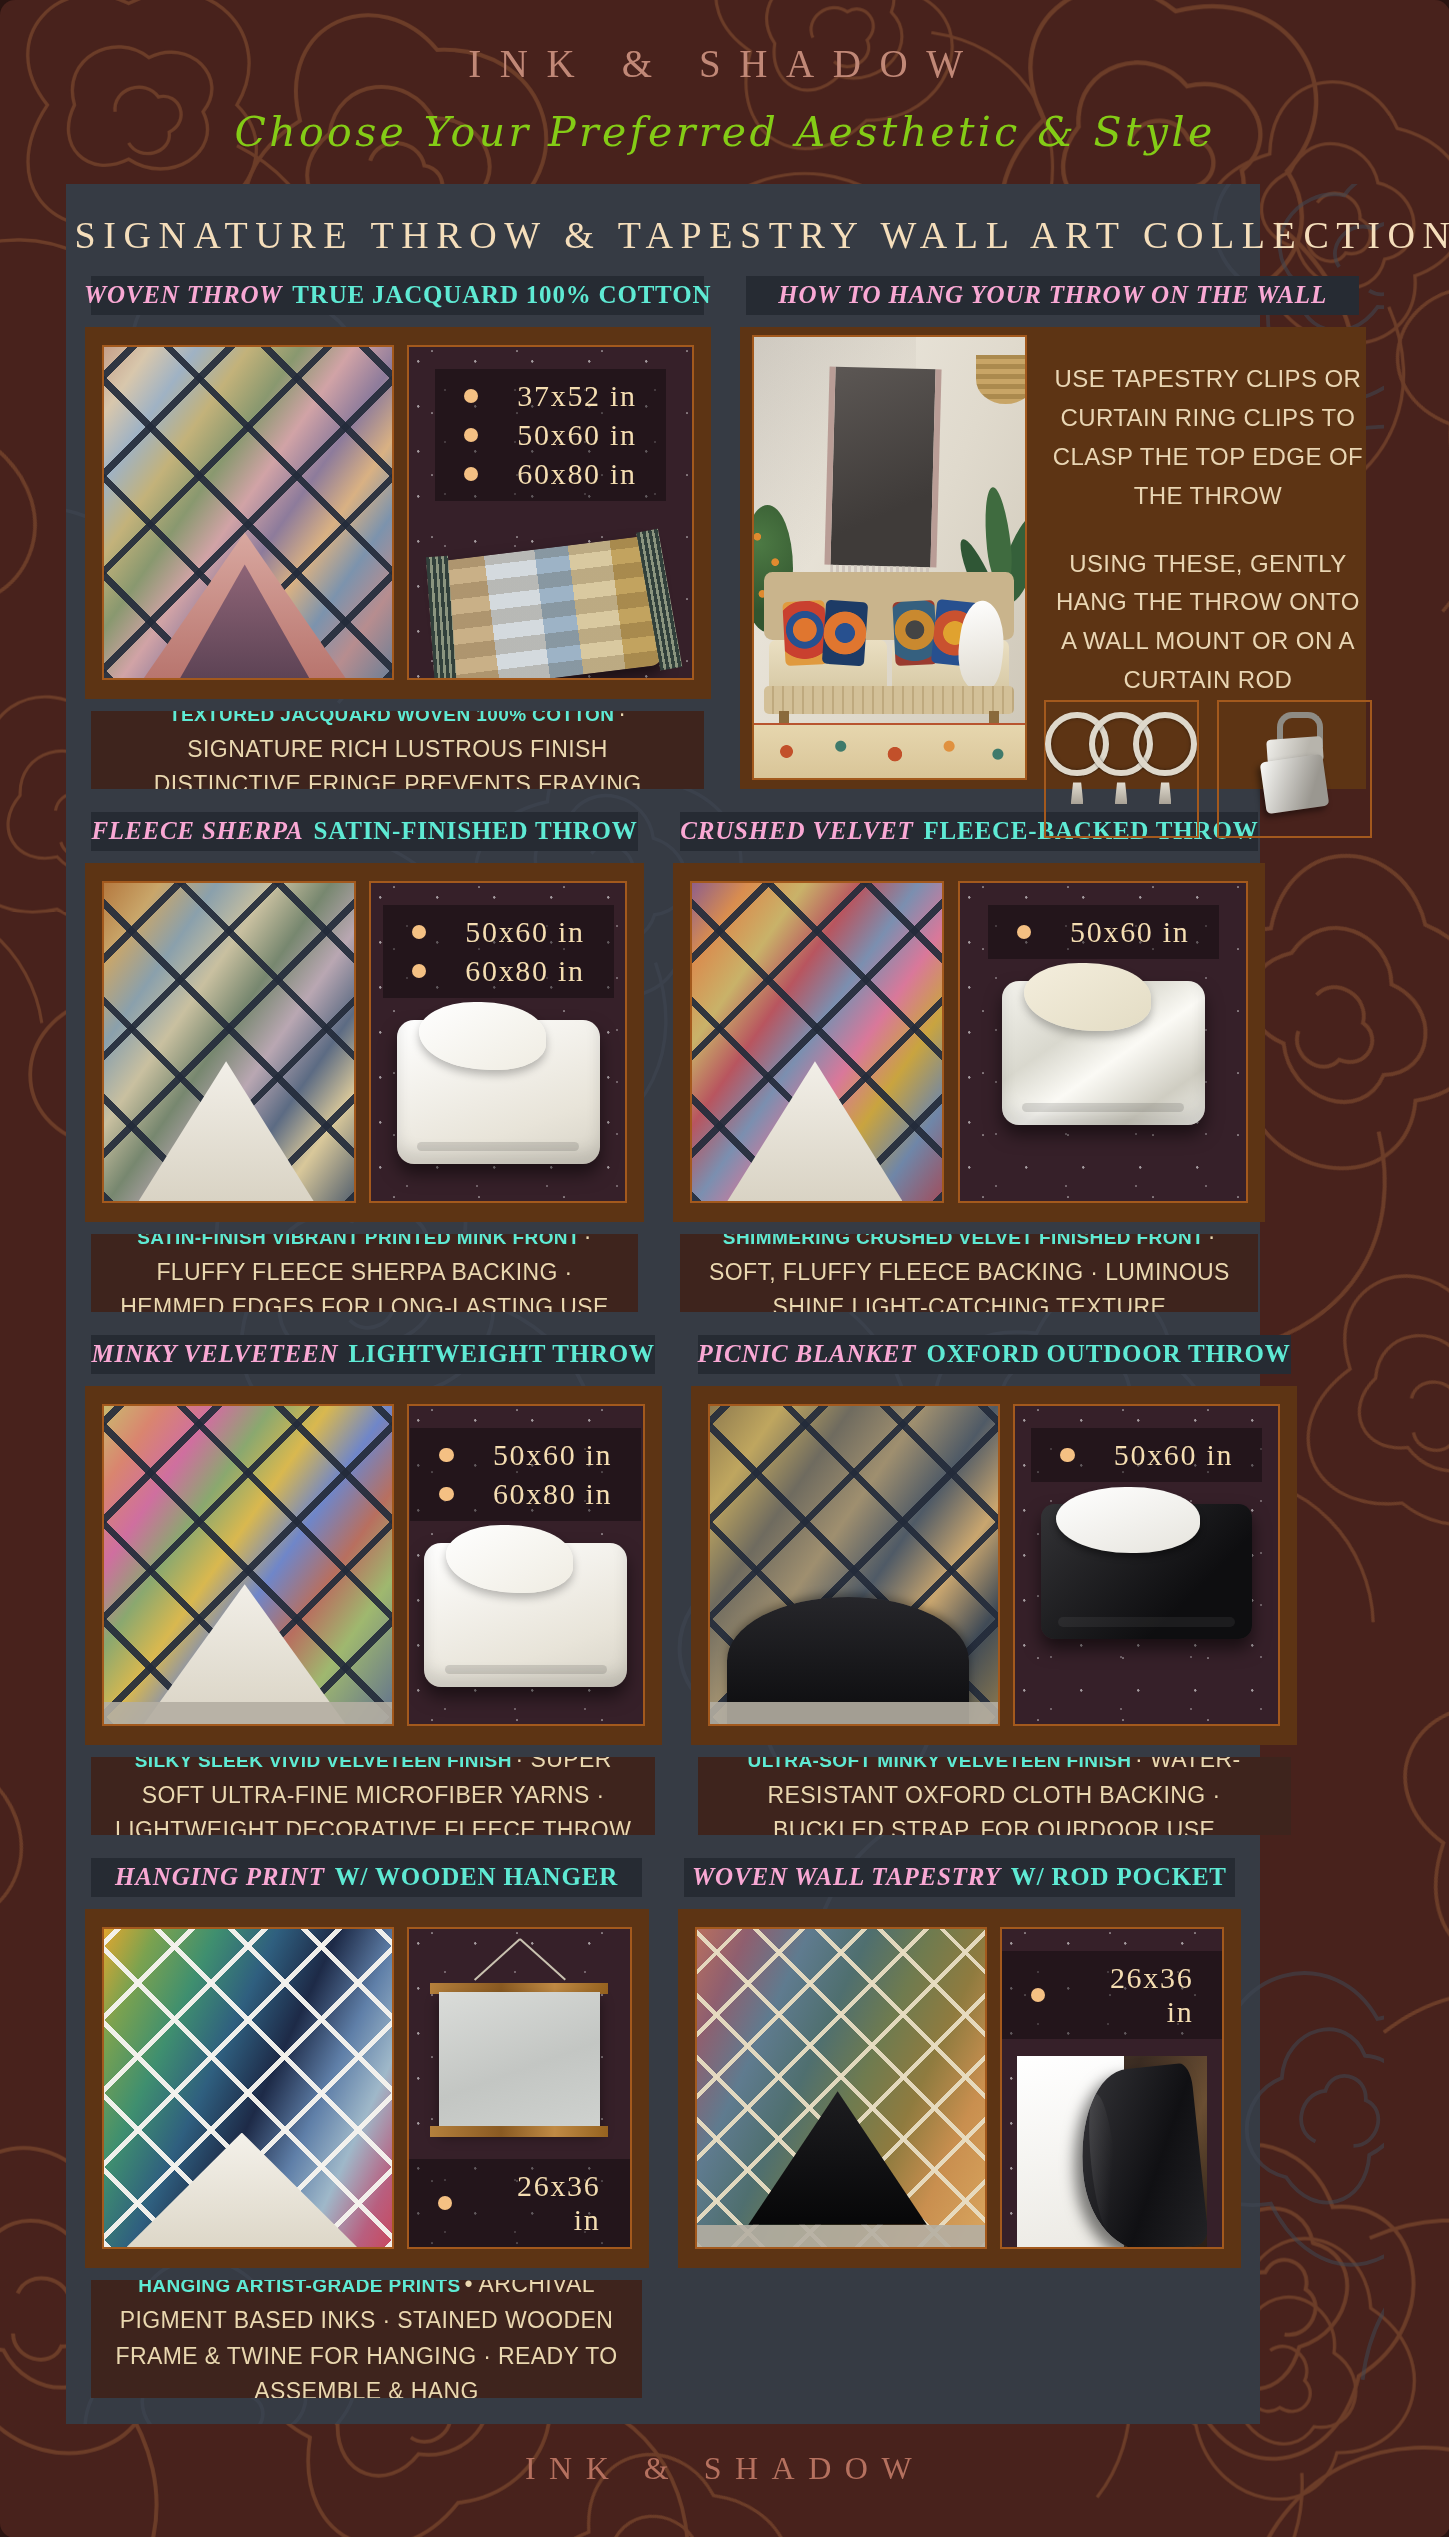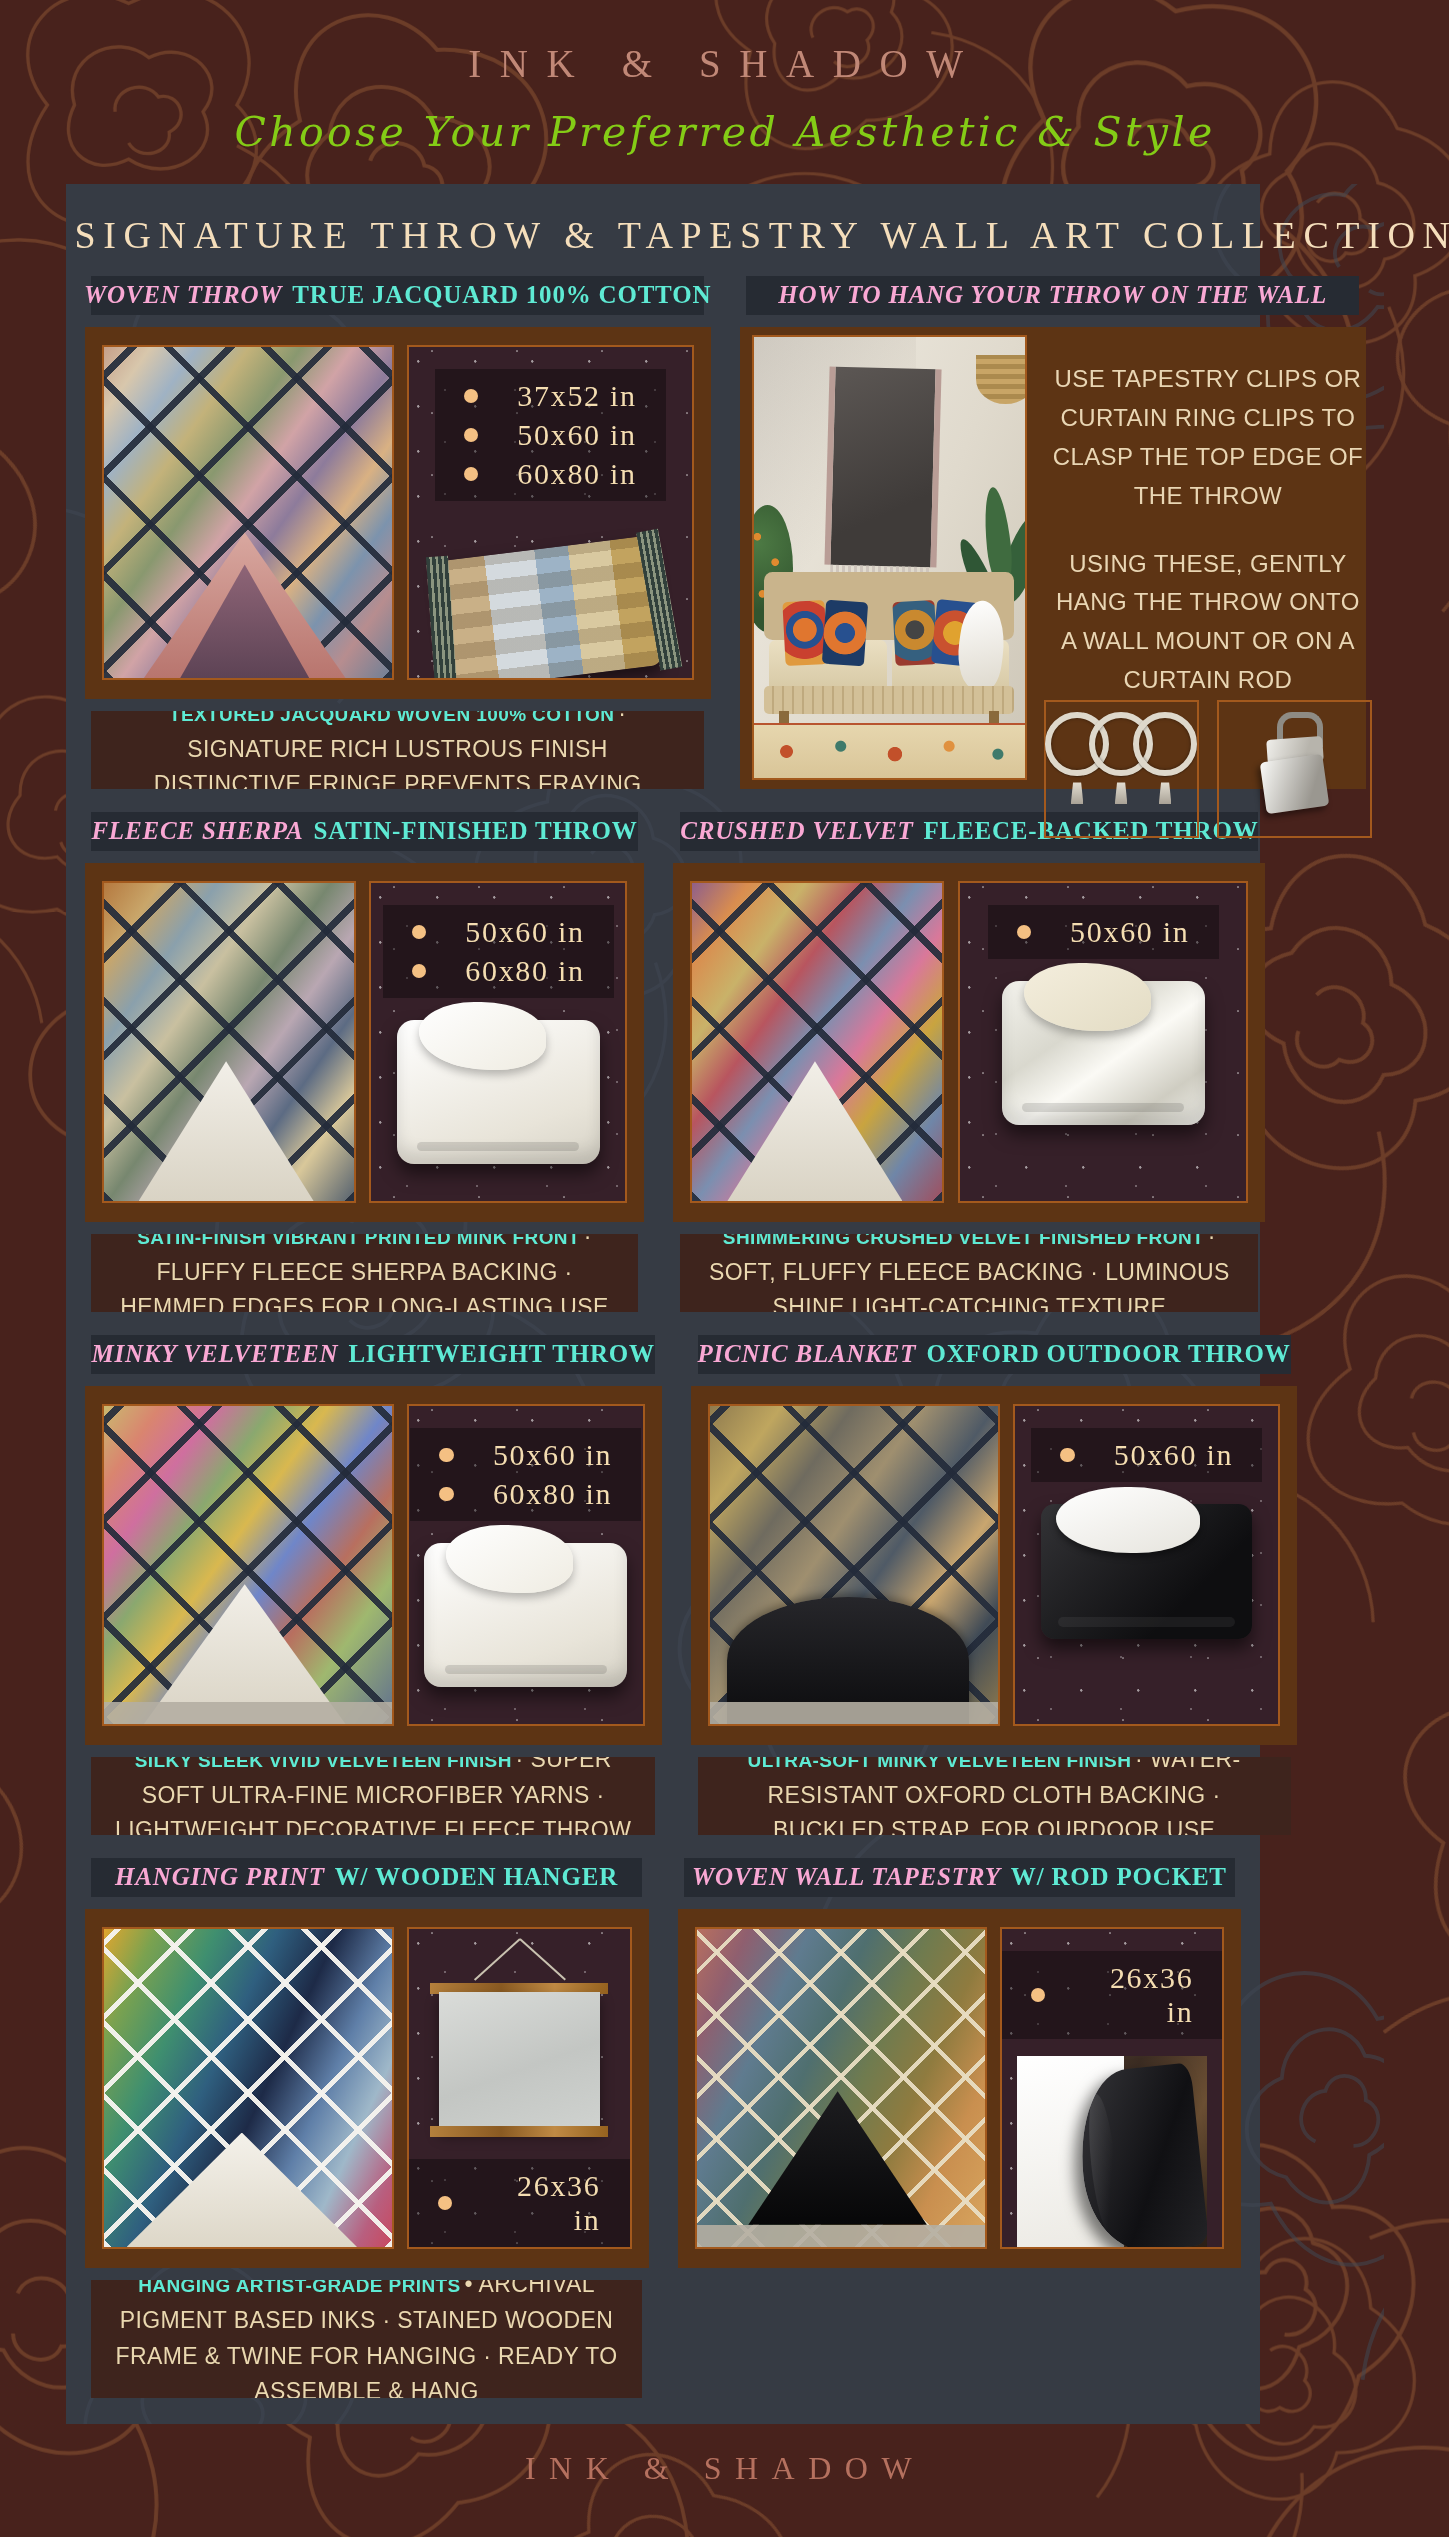--- a/index.html
+++ b/index.html
@@ -1,17 +1,17 @@
 <!DOCTYPE html>
 <html style="font-size:13.5px"><head>
 <meta charset="utf-8">
 <style>
   html,body{margin:0;padding:0;background:#2a1411;}
   .canvas{position:relative;width:1450px;height:2538px;margin:0 auto;background:#48221c;
-          font-family:"Liberation Serif","DejaVu Serif",serif;overflow:hidden;}
+          font-family:"Liberation Serif","DejaVu Serif",serif;overflow:hidden;border-radius:15px;}
   .bg-floral{position:absolute;inset:0;pointer-events:none;}
 
   
   .brand{position:absolute;top:41px;left:0;width:100%;text-align:center;
          font-size:39px;letter-spacing:18.6px;color:#c18877;font-weight:400;}
   .tagline{position:absolute;top:108px;left:0;width:100%;text-align:center;
          font-size:41px;font-style:italic;letter-spacing:3.4px;color:#84cc16;
          font-family:"DejaVu Serif","Liberation Serif",serif;}
 
   

